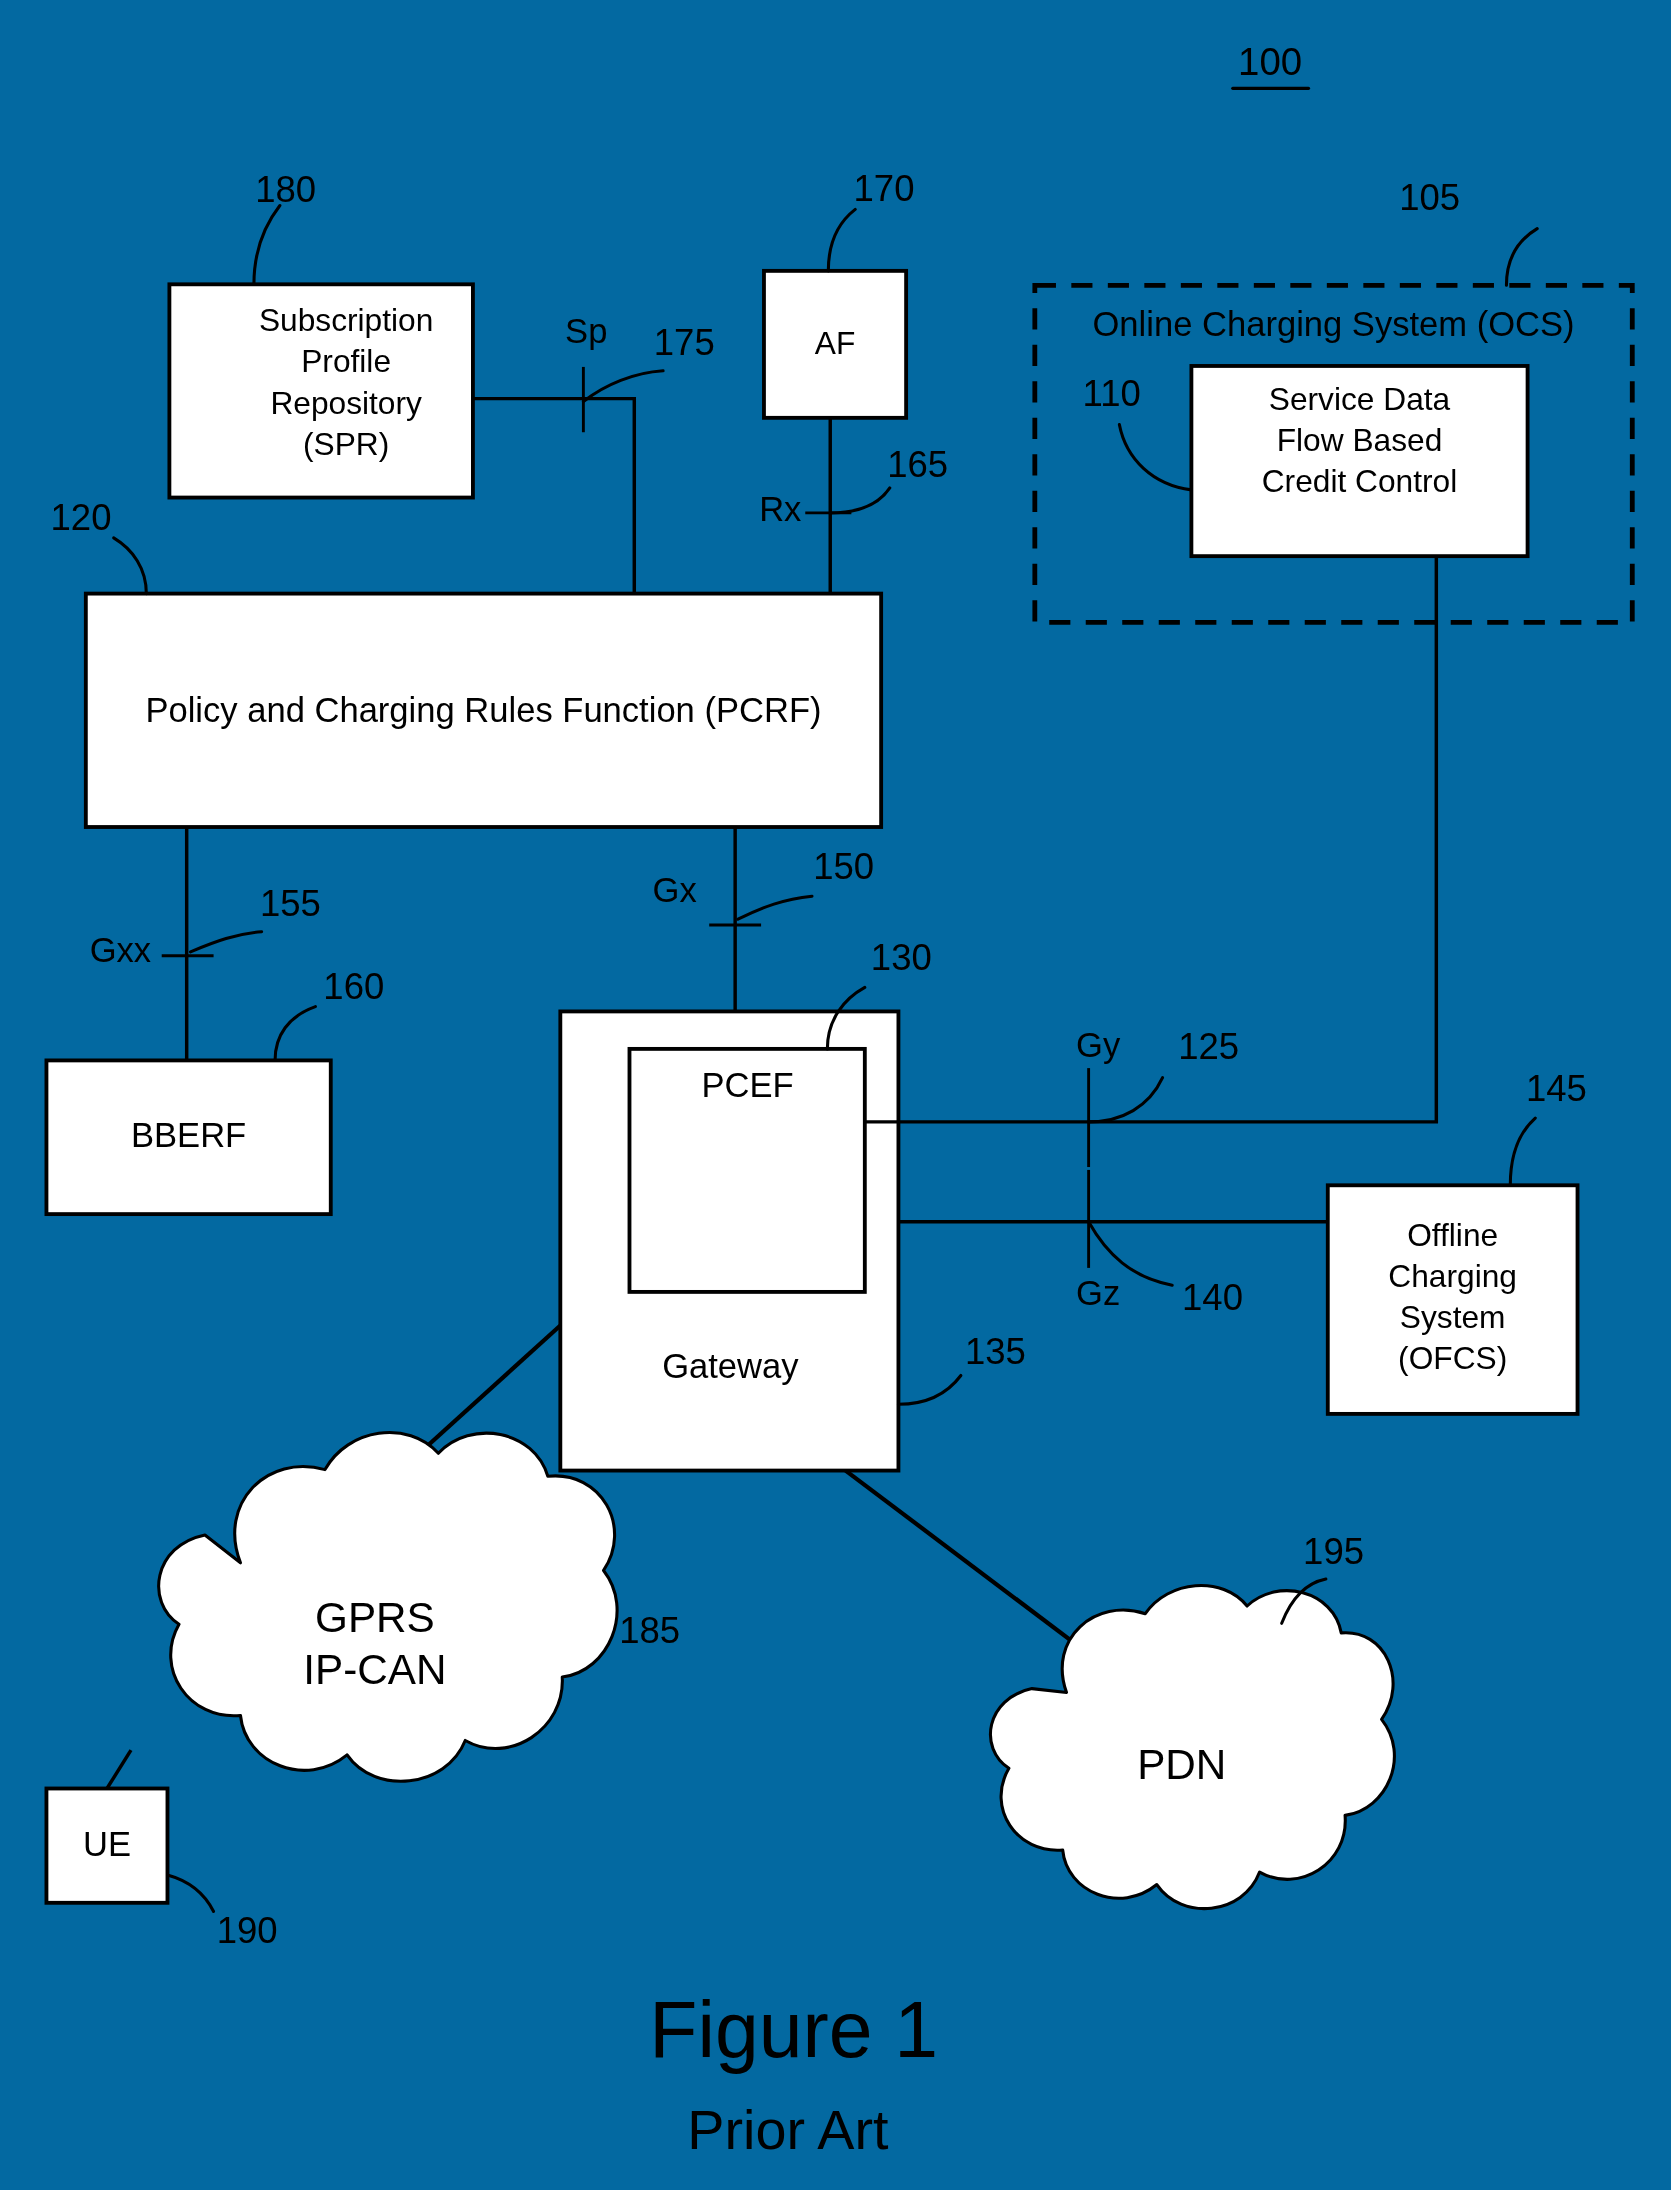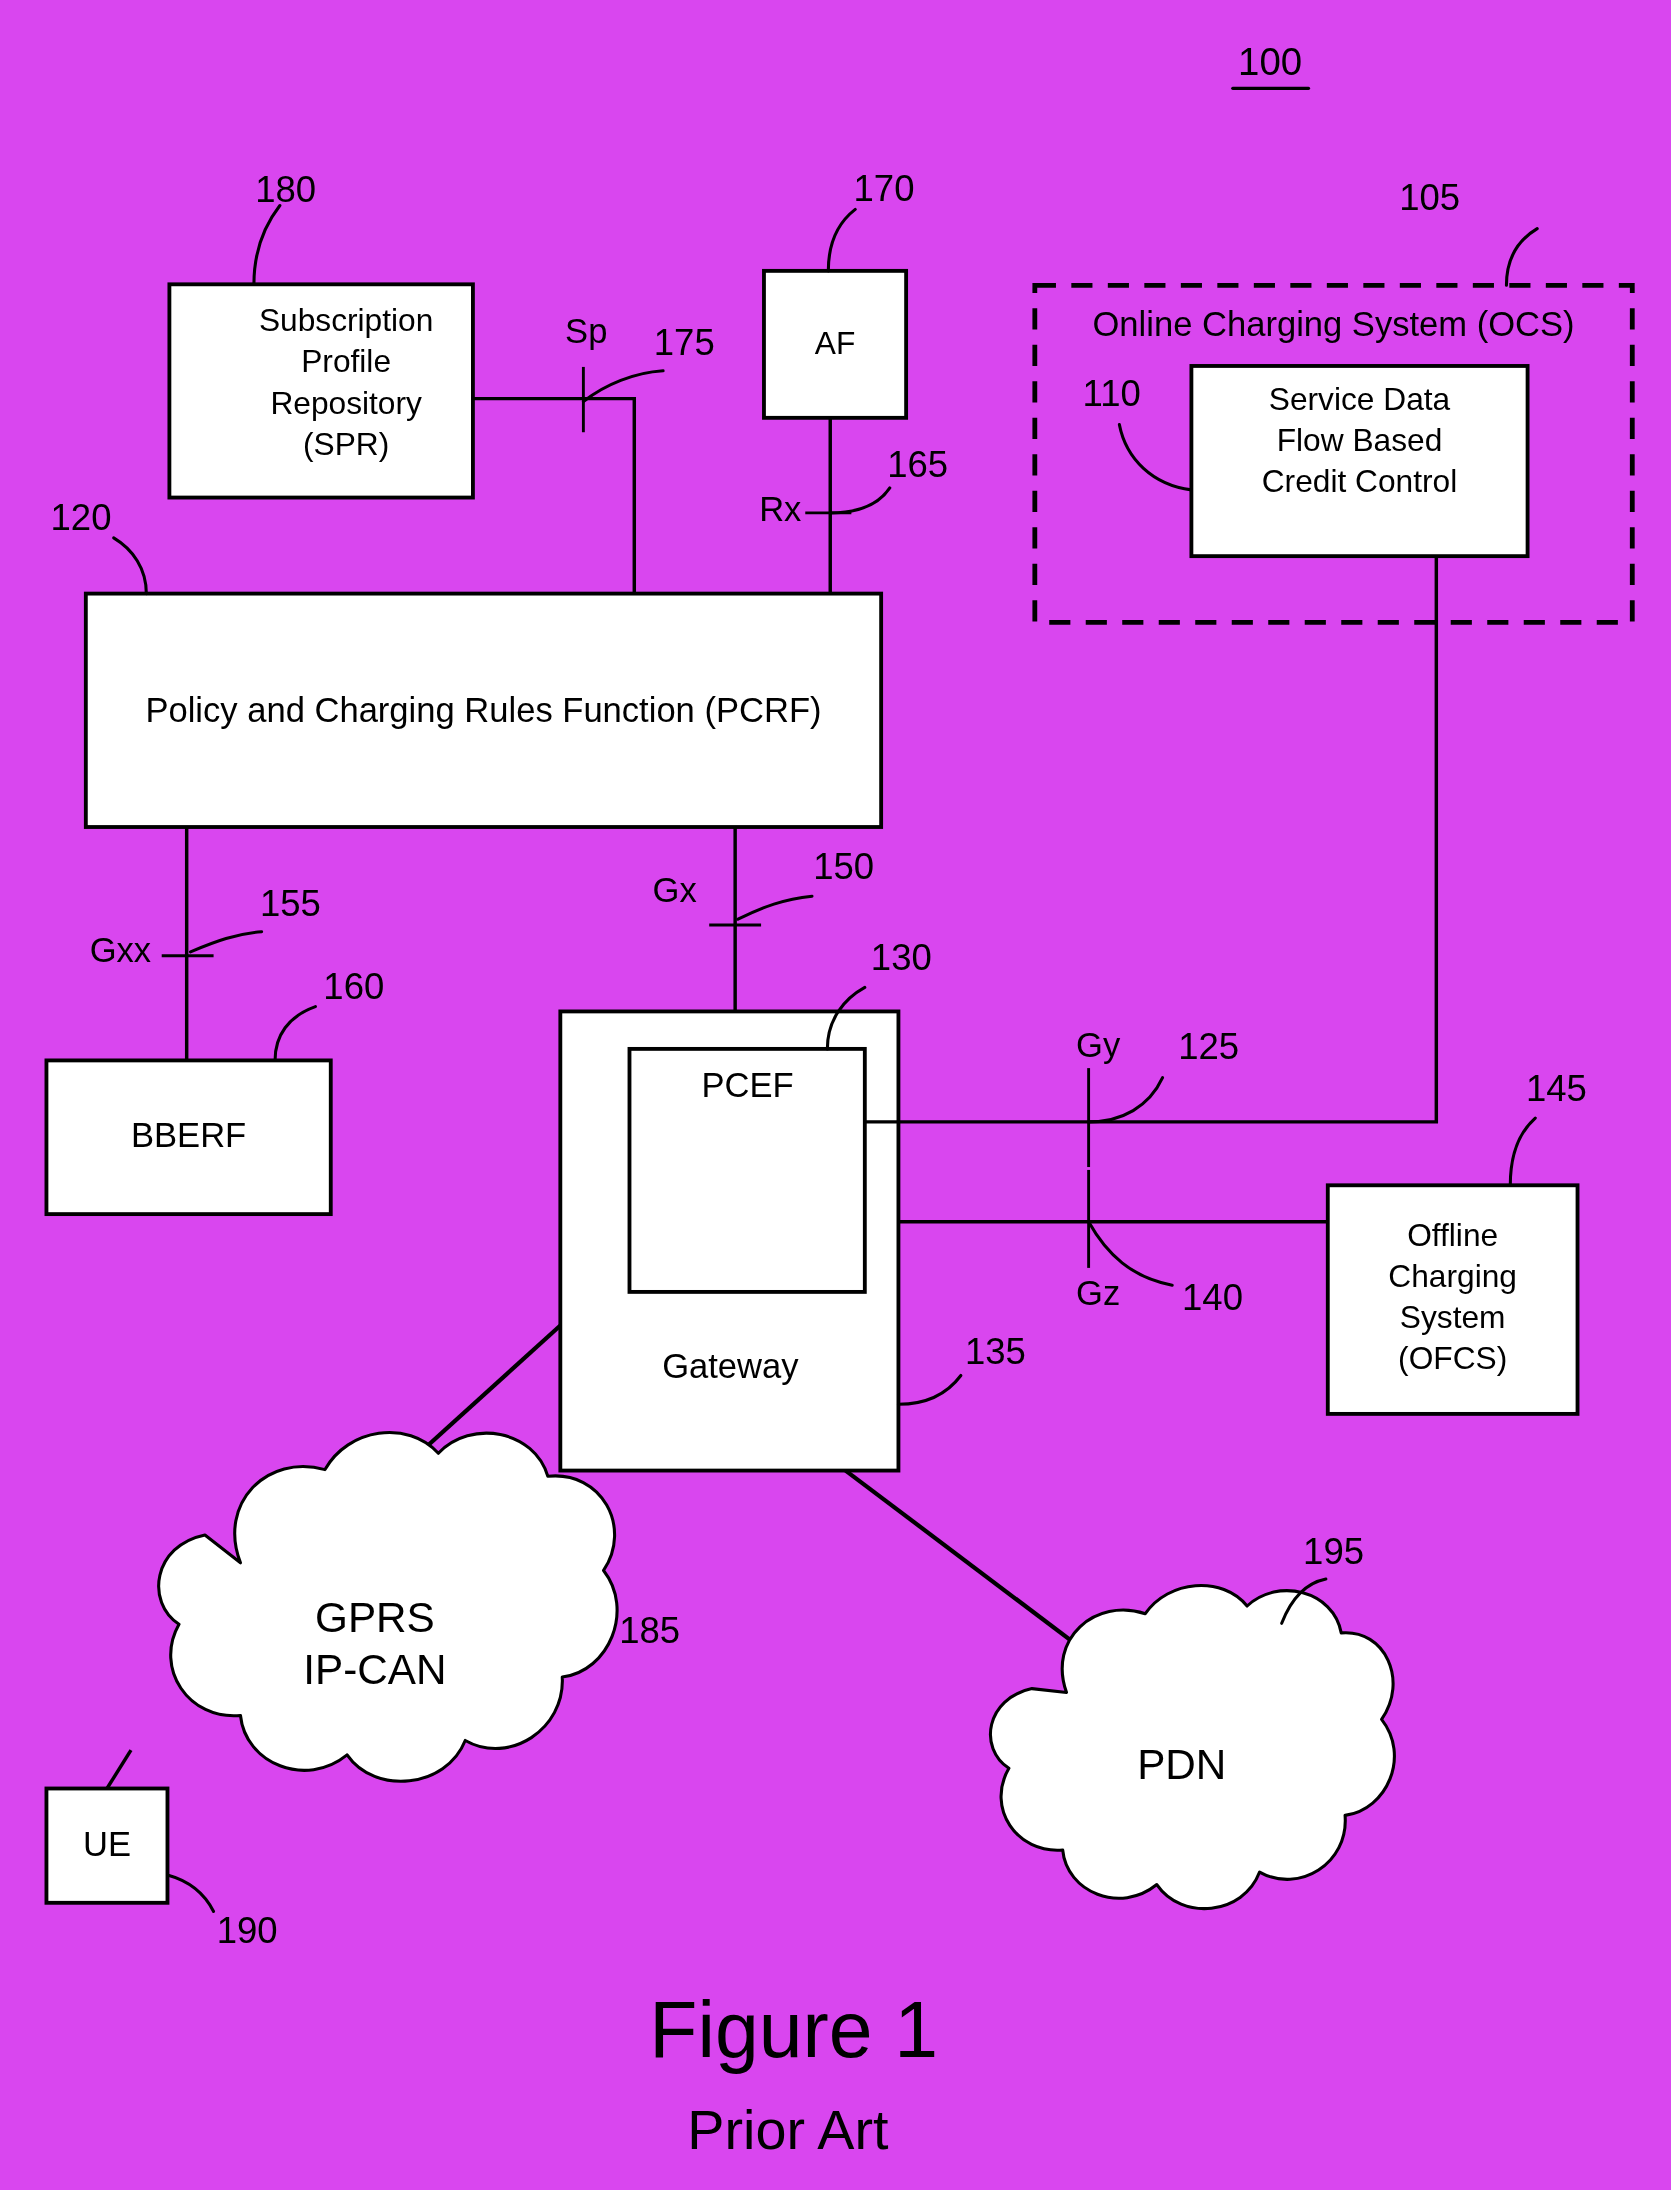--- a/index.html
+++ b/index.html
@@ -11,21 +11,21 @@
     width: 1672px;
     height: 2190px;
     font-family: "Liberation Sans", sans-serif;
     color: #000000;
     overflow: hidden;
   }
   #figure-root {
     position: relative;
     width: 1672px;
     height: 2190px;
-    background: #d946ef;
+    background: #0369a1;
   }
   svg.diagram {
     position: absolute;
     left: 0;
     top: 0;
     width: 1672px;
     height: 2190px;
   }
   .shape {
     fill: #ffffff;

